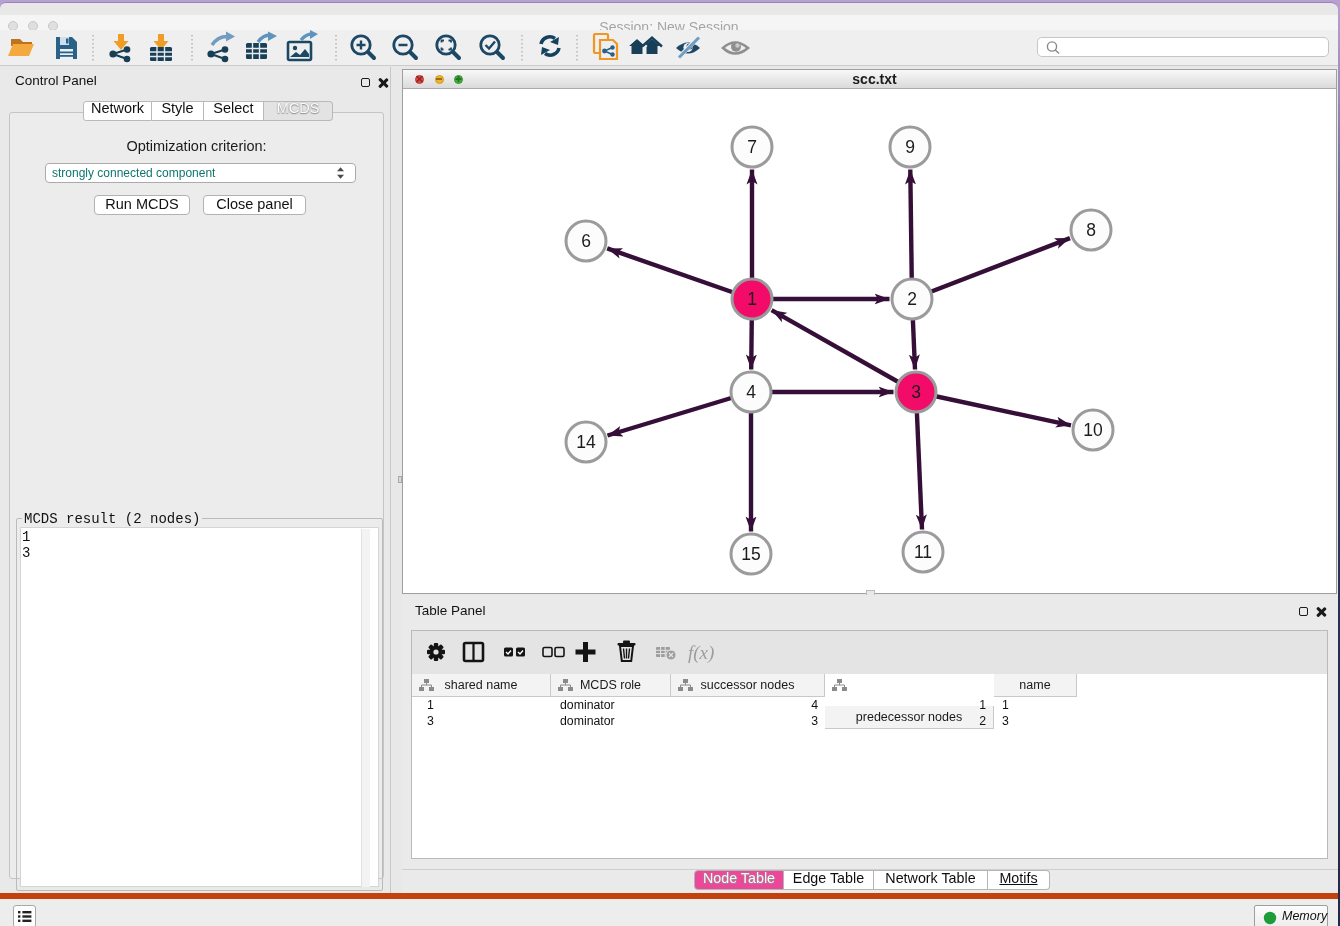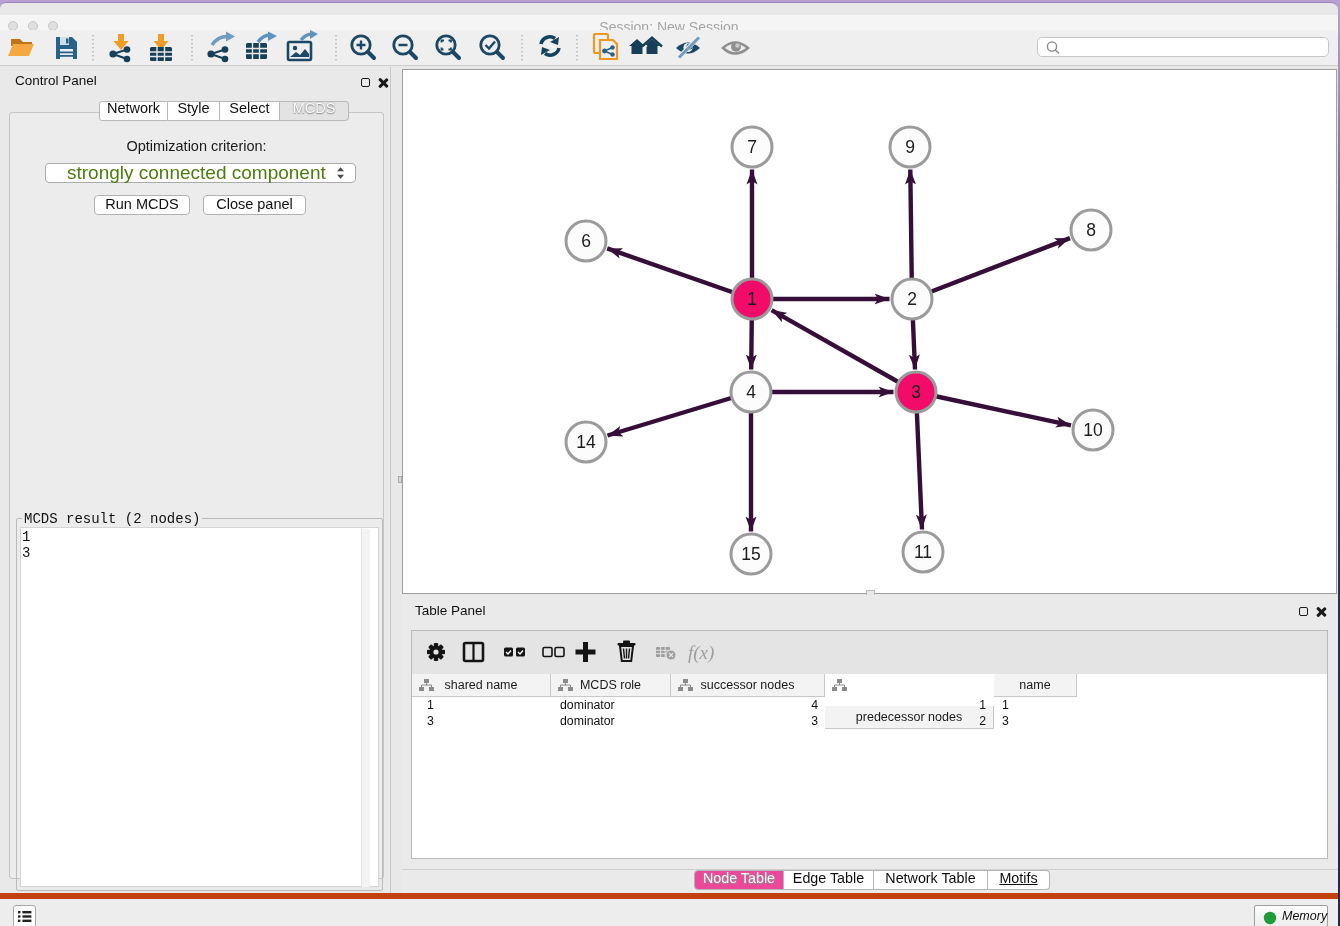--- a/index.html
+++ b/index.html
@@ -14,21 +14,21 @@
 
 #cpanel { position:absolute; left:0; top:64px; width:391px; height:826px; background:#e9e9e9; border-right:1px solid #c8c8c8; }
 .ptitle { position:absolute; left:15px; top:6px; font-size:13.5px; color:#111; }
 .psq { position:absolute; width:9px; height:9px; border:1.6px solid #1a1a1a; border-radius:2px; }
 .tabs { position:absolute; top:34px; height:20px; display:flex; z-index:3; }
 .tab { height:20px; font-size:14.5px; color:#101010; background:#fff; border:1px solid #b9b9b9; border-left:none; text-align:center; line-height:12.5px; }
 .tab.first { border-left:1px solid #b9b9b9; border-radius:3px 0 0 3px; }
 .tab.sel { background:#e3e3e3; color:#fbfbfb; text-shadow:0 0 2px #999, 0 1px 1px #8f8f8f; border-radius:0 4px 4px 0; }
 .innerp { position:absolute; left:9px; top:45px; width:375px; height:767px; background:#ececec; border:1px solid #c5c5c5; border-radius:3px; }
 .optlabel { position:absolute; left:0; top:26px; width:100%; text-align:center; font-size:14.5px; color:#1a1a1a; }
-.combo { position:absolute; left:36px; top:51px; width:311px; height:20px; background:#fff; border:1px solid #ababab; border-radius:4px; font-size:19px; line-height:18px; padding-left:21px; color:#4d7c0f; }
+.combo { position:absolute; left:36px; top:51px; width:311px; height:20px; background:#fff; border:1px solid #ababab; border-radius:4px; font-size:12px; line-height:18px; padding-left:6px; color:#0f766e; }
 .btn { position:absolute; top:83px; height:20px; background:#fff; border:1px solid #b2b2b2; border-radius:4px; font-size:14.5px; line-height:17px; text-align:center; color:#111; }
 .fieldset { position:absolute; left:7px; top:406px; width:367px; height:373px; border:1px solid #bbb; border-radius:2px;font-family:Liberation Mono, monospace; }
 .fslegend { position:absolute; left:5px; top:-8px; background:#ececec; font-size:14px; color:#111; padding:0 2px; }
 .fswhite { position:absolute; left:3px; top:8px; width:359px; height:360px; background:#fff; border:1px solid #d5d5d5; }
 .fstext { position:absolute; left:1px; top:1px; font-size:14px; line-height:16px; color:#111; }
 .fsscroll { position:absolute; right:8px; top:1px; width:9px; height:358px; background:#f3f3f3; border-left:1px solid #e2e2e2; }
 
 #splitter { position:absolute; left:391px; top:64px; width:11px; height:826px; background:#e8e8e8; }
 .sgrip { position:absolute; left:7px; top:409px; width:4px; height:7px; background:#d8d8d8; border:1px solid #aaa; }
 
@@ -166,21 +166,21 @@
 <line x1="10.3" y1="10" x2="14" y2="13.6" stroke="#8a8a8a" stroke-width="1.4"></line>
 </svg>
 </div>
 </div>
 <div id="cpanel">
   <div class="ptitle">Control Panel</div>
   <div class="psq" style="left:361px; top:11px;"></div>
   <div class="xicon" style="left:377px; top:10px;"></div>
   <div class="innerp"></div>
   <div class="tabs" style="left:83px;">
-    <div class="tab first" style="width:69px;margin-left:16px;">Network</div>
+    <div class="tab first" style="width:69px;">Network</div>
     <div class="tab" style="width:52px;">Style</div>
     <div class="tab" style="width:60px;">Select</div>
     <div class="tab sel" style="width:69px;">MCDS</div>
   </div>
   <div class="innerwrap" style="position:absolute;left:9px;top:45px;width:375px;height:767px;">
     <div class="optlabel">Optimization criterion:</div>
     <div class="combo">strongly connected component
       <svg width="11" height="14" viewBox="0 0 11 14" style="position:absolute;right:9px;top:2px;">
         <path d="M2 5.3 L5.5 1.2 L9 5.3 Z" fill="#4a4a4a"></path>
         <path d="M2 8.7 L5.5 12.8 L9 8.7 Z" fill="#4a4a4a"></path>
@@ -194,20 +194,31 @@
         <div class="fstext">1<br>3</div>
         <div class="fsscroll"></div>
       </div>
     </div>
   </div>
 </div>
 <div id="splitter">
       <div class="sgrip"></div>
     </div>
 <div id="netwin">
+  <div class="wtitle">
+    <div class="wl" style="left:12px; background:#e5483f; border:0.5px solid #c43a32;"></div>
+    <div class="wl" style="left:31.5px; background:#f0b32c; border:0.5px solid #d29a1e;"></div>
+    <div class="wl" style="left:51px; background:#42b33c; border:0.5px solid #35962f;"></div>
+    <svg width="62" height="19" viewBox="0 0 62 19" style="position:absolute;left:0;top:0;">
+      <path d="M13.5 6 l6 6 M19.5 6 l-6 6" stroke="#8c2a24" stroke-width="1.6"></path>
+      <path d="M33 9 h6" stroke="#9a6f12" stroke-width="1.8"></path>
+      <path d="M52.5 9 h6 M55.5 6 v6" stroke="#2a7025" stroke-width="1.8"></path>
+    </svg>
+    <div class="wname">scc.txt</div>
+  </div>
   <svg width="933" height="504" viewBox="0 0 933 504" style="position:absolute;left:0;top:17px;">
     <defs>
       <marker id="arr" markerUnits="userSpaceOnUse" markerWidth="17" markerHeight="13" refX="15" refY="6.5" orient="auto">
         <path d="M0 1 L15 6.5 L0 12 L3.6 6.5 Z" fill="#360f38"></path>
       </marker>
     </defs>
     <g stroke="#360f38" stroke-width="4.4" marker-end="url(#arr)">
       <line x1="349" y1="212" x2="349.0" y2="82.5"></line>
       <line x1="349" y1="212" x2="204.2" y2="161.4"></line>
       <line x1="349" y1="212" x2="486.5" y2="212.0"></line>

